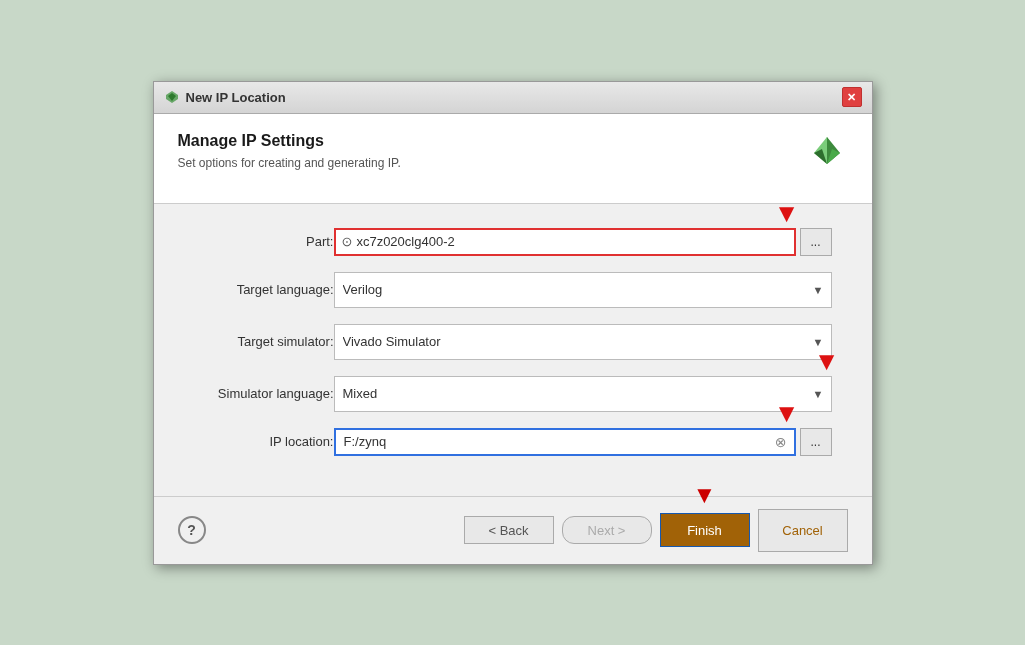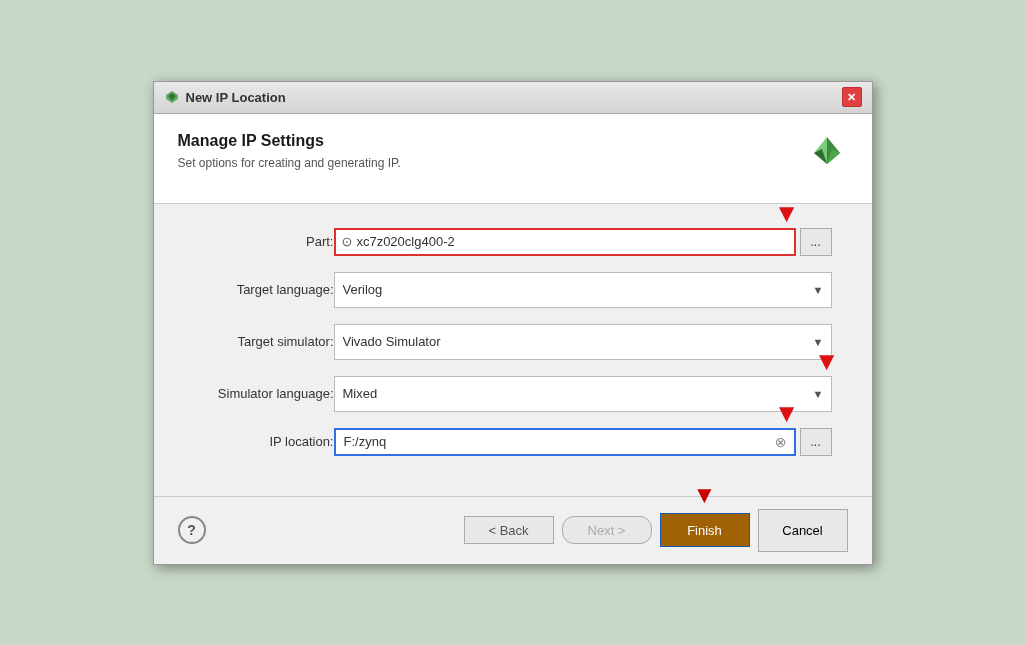--- a/index.html
+++ b/index.html
@@ -246,21 +246,21 @@
       cursor: pointer;
       height: 34px;
       min-width: 90px;
       font-weight: 500;
     }
     .cancel-btn {
       background: #e8e8e8;
       border: 1px solid #aaa;
       padding: 6px 4px;
       font-size: 13px;
-      color: #000000;
+      color: #a16207;
       cursor: pointer;
       height: 43px;
       min-width: 90px;
     }
     .row-with-arrow {
       position: relative;
     }
     .down-arrow-right {
       position: absolute;
       right: 32px;

